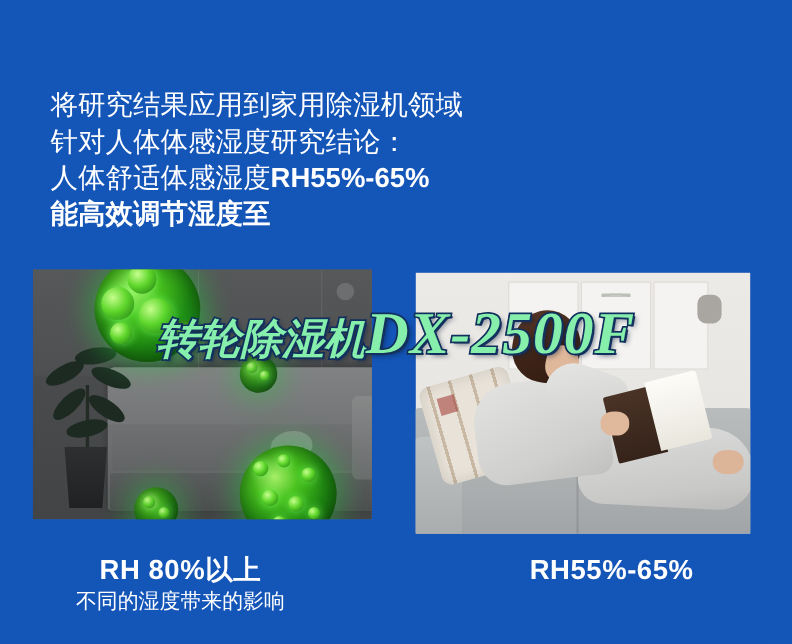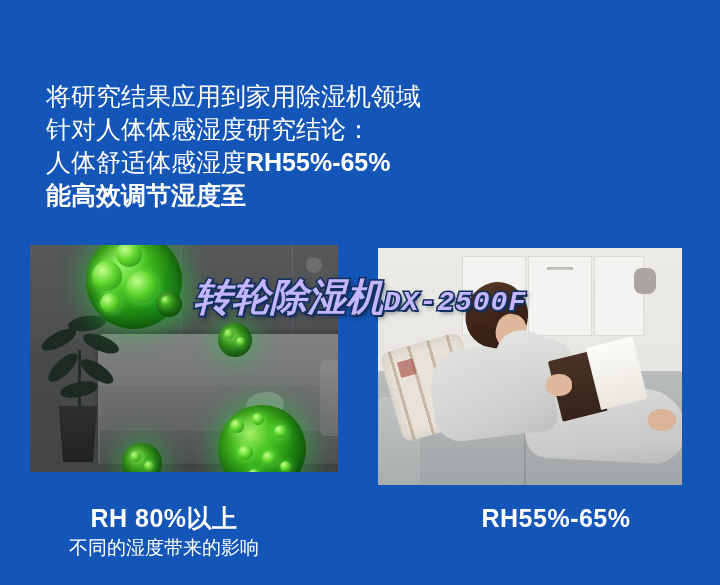--- a/index.html
+++ b/index.html
@@ -399,39 +399,39 @@
     top: 272px;
     text-align: center;
     white-space: nowrap;
     z-index: 5;
     pointer-events: none;
   }
   .overlay-title .cn,
   .overlay-title .model {
     display: inline-block;
     vertical-align: baseline;
-    color: #c4b5fd;
+    color: #86efac;
     font-weight: bold;
     font-style: italic;
     -webkit-text-stroke: 3px #13315e;
     paint-order: stroke fill;
     text-shadow:
       2px 2px 0 #13315e,
       -1px 1px 0 #13315e,
       1px -1px 0 #13315e,
       -1px -1px 0 #13315e,
       3px 3px 5px rgba(10,25,55,.55);
   }
   .overlay-title .cn {
     font-size: 38px;
     letter-spacing: 0px;
   }
   .overlay-title .model {
-    font-size: 28px;
-    font-family: Liberation Mono, monospace;
+    font-size: 54px;
+    font-family: Liberation Serif, serif;
     letter-spacing: 1px;
   }
 
   
   .captions {
     position: absolute;
     left: 0;
     right: 0;
     top: 502px;
     display: flex;

